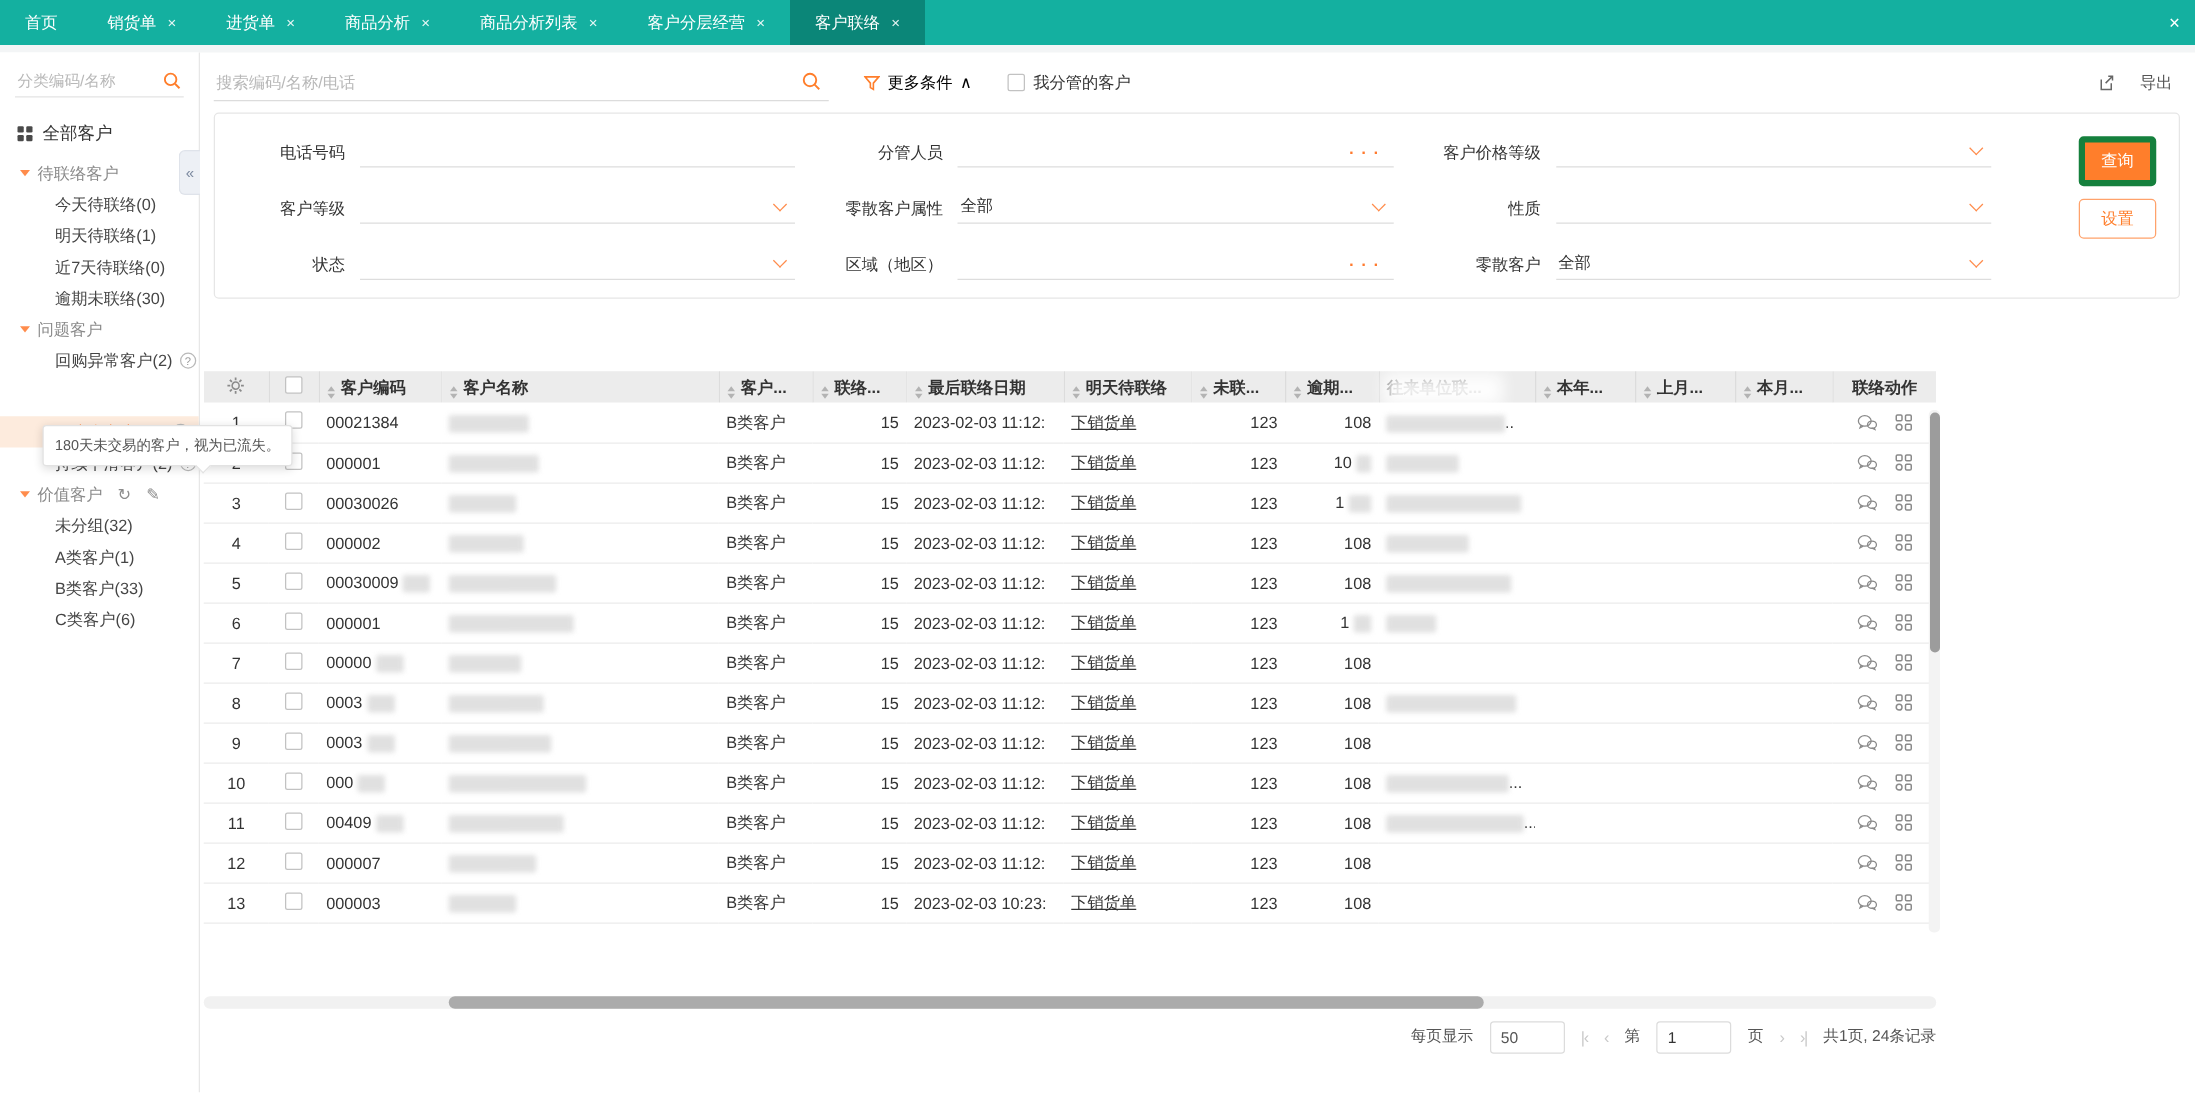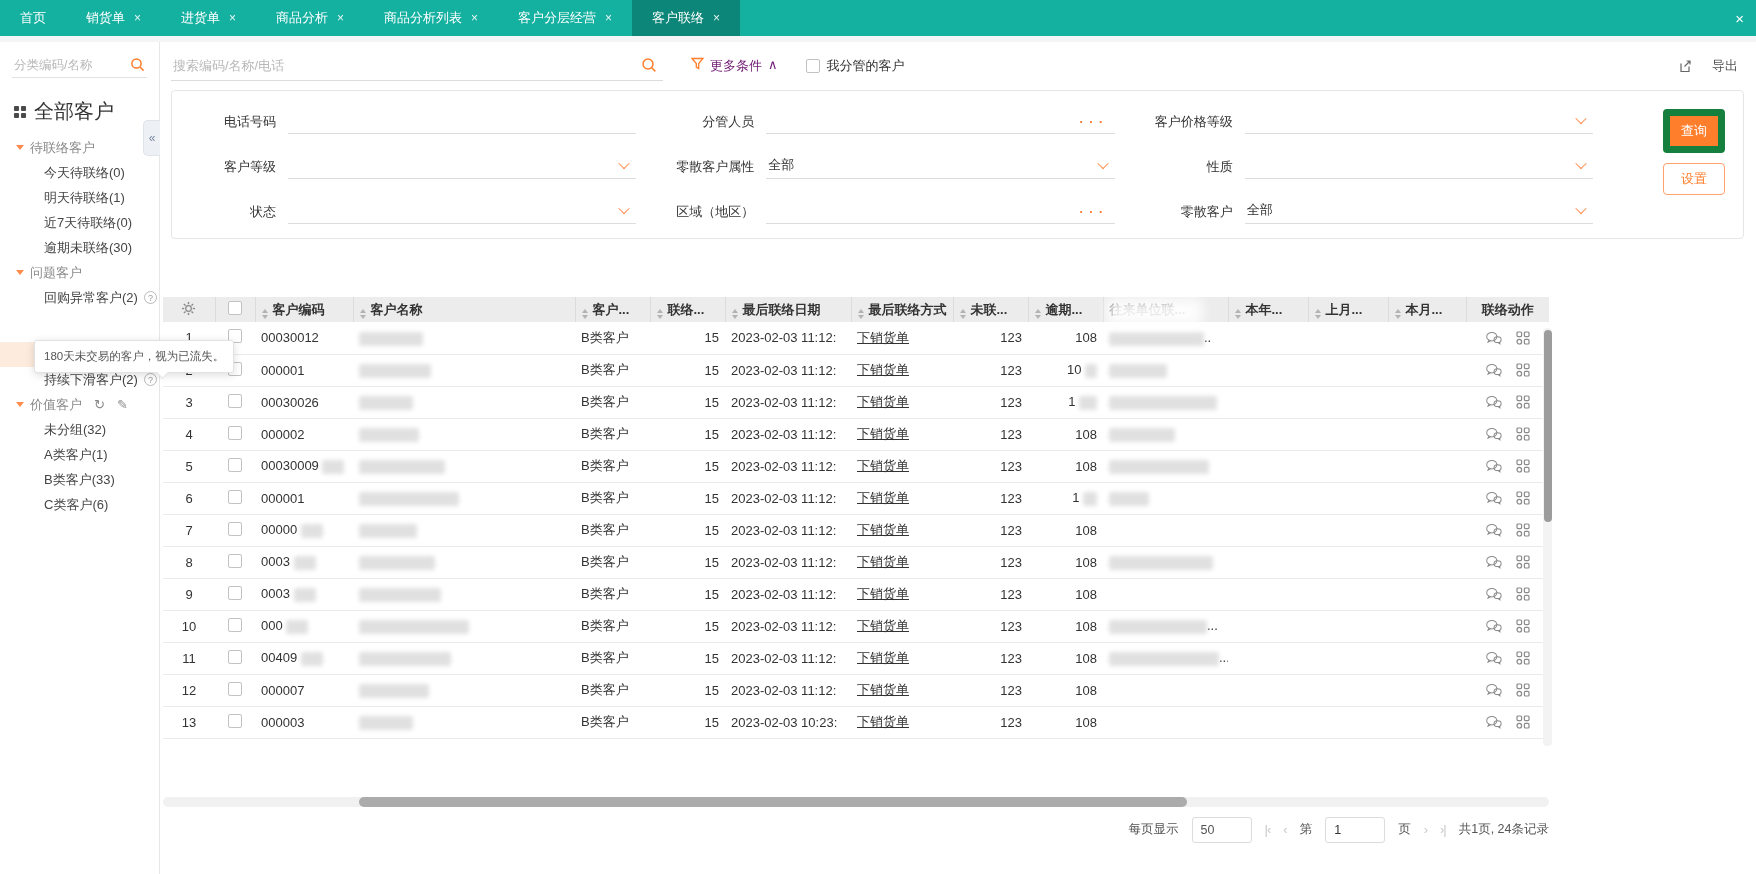--- a/index.html
+++ b/index.html
@@ -20,21 +20,21 @@
   .layout { display:flex; height:832px; position:relative; }
 
   
   .sidebar { width:160px; background:#fff; border-right:1px solid #e7e7e7; position:relative;
              padding:8px 0 0 10px; font-size:13px; flex-shrink:0; }
   .side-search { display:flex; align-items:center; margin:2px 12px 8px 2px;
                  border-bottom:1px solid #e3e3e3; padding:5px 2px; }
   .side-search input { border:none; outline:none; flex:1; font-size:12.5px; color:#666; width:90px; }
   .side-search input::placeholder { color:#b8b8b8; }
   .root-row { display:flex; align-items:center; gap:8px; padding:12px 0 10px 4px;
-              font-size:20px; color:#333; cursor:pointer; }
+              font-size:14px; color:#333; cursor:pointer; }
   .sq4 { display:inline-grid; grid-template-columns:5px 5px; gap:2px; }
   .sq4 i { width:5px; height:5px; background:#4a4a4a; border-radius:1px; }
   .collapse-chip { position:absolute; right:-1px; top:78px; width:17px; height:36px;
                    background:#edf0f5; border:1px solid #dfe3ea; border-right:none;
                    border-radius:5px 0 0 5px; color:#7d8aa0; font-size:12px;
                    display:flex; align-items:center; justify-content:center; cursor:pointer; }
   .tree-item { height:25px; display:flex; align-items:center; gap:6px; color:#8a8a8a;
                cursor:pointer; padding-left:6px; }
   .tree-item.leaf { padding-left:34px; color:#454545; }
   .tree-item.selected { background:#fdebdd; color:#ff6c1a; margin-left:-10px; padding-left:44px; margin-top:32px; }
@@ -53,40 +53,40 @@
                    background:#fff; border-right:1px solid #e2e2e2; border-bottom:1px solid #e2e2e2;
                    transform:rotate(45deg); }
 
   
   .main { flex:1; position:relative; padding-left:3px; }
   .toolrow { height:48px; display:flex; align-items:center; gap:28px; padding-left:8px; }
   .main-search { width:492px; border-bottom:1px solid #dcdcdc; display:flex; align-items:center;
                  padding:6px 6px 7px 2px; }
   .main-search input { border:none; outline:none; flex:1; font-size:13px; color:#666; }
   .main-search input::placeholder { color:#b8b8b8; }
-  .more { color:#701a75; font-size:13px; display:flex; align-items:flex-start; gap:6px; cursor:pointer; }
+  .more { color:#000000; font-size:13px; display:flex; align-items:center; gap:6px; cursor:pointer; }
   .mine { display:flex; align-items:center; gap:7px; color:#333; font-size:13px; cursor:pointer; }
   .cb { width:14px; height:14px; border:1px solid #c2c2c2; border-radius:2px; background:#fff; display:inline-block; }
   .export { position:absolute; right:18px; top:15px; color:#555; font-size:13px;
             display:flex; align-items:center; gap:20px; cursor:pointer; }
 
   
   .filterbox { margin:0 12px 0 8px; border:1px solid #e6e6e6; border-radius:4px;
                padding:18px 150px 14px 12px; position:relative; }
   .fgrid { display:grid; grid-template-columns:1fr 1fr 1fr; column-gap:26px; row-gap:20px;font-family:Liberation Mono, monospace; }
   .field { display:flex; align-items:center; gap:12px; }
   .field .flabel { width:92px; text-align:right; font-size:13px; color:#333; flex-shrink:0; }
   .control { flex:1; border-bottom:1px solid #ddd; height:25px; display:flex; align-items:center;
              justify-content:space-between; padding:0 8px 3px 2px; font-size:13px; color:#333; }
   .chev { width:8px; height:8px; border-right:1.6px solid #ff8c4c; border-bottom:1.6px solid #ff8c4c;
           transform:rotate(45deg) translate(-1px,-1px); flex-shrink:0; }
   .dots { color:#ff7a2e; font-weight:bold; letter-spacing:2px; font-size:13px; line-height:6px; }
   .fbtns { position:absolute; right:18px; top:18px; display:flex; flex-direction:column; gap:10px; width:62px; }
   .btn { font-size:13px; text-align:center; border-radius:4px; padding:6px 0; cursor:pointer; }
-  .btn.primary { background:#ff7e2b; color:#fff; border:7px solid #15803d; }
+  .btn.primary { background:#ff7e2b; color:#fff; border:5px solid #15803d; }
   .btn.outline { background:#fff; color:#ff7e2b; border:1px solid #ffa26b; }
 
   
   .tablewrap { margin-top:58px; position:relative; width:1388px; }
   table { border-collapse:collapse; table-layout:fixed; width:1386px; font-size:13px; color:#333; }
   thead th { background:#ececec; height:25px; font-weight:bold; text-align:left; padding:0 6px;
              border-left:1px solid #dcdcdc; white-space:nowrap; overflow:hidden; }
   thead th:first-child { border-left:none; }
   thead th.c { text-align:center; }
   tbody td { height:32px; border-bottom:1px solid #ebebeb; padding:0 6px; white-space:nowrap; overflow:hidden; }
@@ -382,21 +382,21 @@
                   <i class="up"></i>
                   <i class="dn"></i>
                 </span><span>联络...</span></th>
               <th><span class="sort">
                   <i class="up"></i>
                   <i class="dn"></i>
                 </span><span>最后联络日期</span></th>
               <th><span class="sort">
                   <i class="up"></i>
                   <i class="dn"></i>
-                </span><span>最后联络方式</span></th>
+                </span><span>明天待联络</span></th>
               <th><span class="sort">
                   <i class="up"></i>
                   <i class="dn"></i>
                 </span><span>未联...</span></th>
               <th><span class="sort">
                   <i class="up"></i>
                   <i class="dn"></i>
                 </span><span>逾期...</span></th>
               <th><span>往来单位联...</span></th>
               <th><span class="sort">
@@ -411,21 +411,21 @@
                   <i class="up"></i>
                   <i class="dn"></i>
                 </span><span>本月...</span></th>
               <th class="c"><span>联络动作</span></th>
             </tr>
           </thead>
         <tbody id="tbody">
             <tr>
               <td class="c">1</td>
               <td class="c"><span class="cb"></span></td>
-              <td>00030012</td>
+              <td>00021384</td>
               <td><span class="blur" style="width:64px"></span></td>
               <td>B类客户</td>
               <td class="r">15</td>
               <td>2023-02-03 11:12:</td>
               <td><span class="link">下销货单</span></td>
               <td class="r">123</td>
               <td class="r">108</td>
               <td><span class="blur" style="width:95px"></span><span>..</span></td>
               <td></td>
               <td></td>

